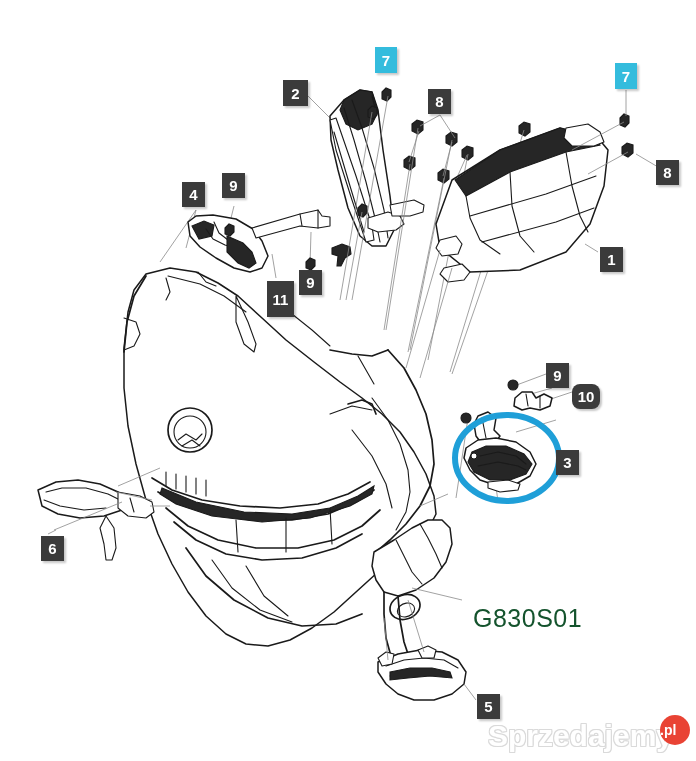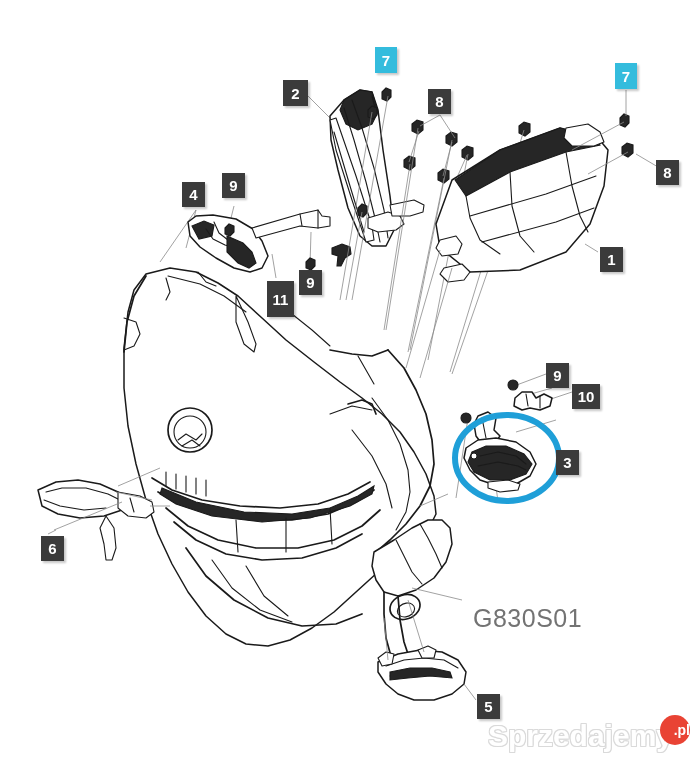--- a/index.html
+++ b/index.html
@@ -41,21 +41,21 @@
     user-select: none;
   }
   .callout.dark  { background: #3b3b3b; }
   .callout.teal  { background: #34bcdd; }
 
   
   .part-code {
     position: absolute;
     font-family: "Liberation Sans", sans-serif;
     font-size: 25px;
-    color: #737373;
+    color: #14532d;
     letter-spacing: 0.5px;
     white-space: nowrap;
   }
 
   
   #watermark {
     position: absolute;
     right: 6px;
     bottom: 8px;
     display: flex;
@@ -82,21 +82,21 @@
   #watermark .wm-badge {
     position: relative;
     width: 30px;
     height: 30px;
     border-radius: 50%;
     background: #e8392a;
     margin-left: -13px;
     margin-top: -4px;
     display: flex;
     align-items: center;
-    justify-content: flex-end;
+    justify-content: flex-start;
   }
   #watermark .wm-badge span {
     font-family: "Liberation Sans", sans-serif;
     font-size: 14px;
     font-weight: bold;
     color: #ffffff;
     line-height: 14px;
   }
 </style>
 </head>
@@ -345,21 +345,21 @@
   <div class="callout teal" style="left:375px; top:47px;  width:22px; height:26px;">7</div>
   <div class="callout dark" style="left:428px; top:89px;  width:23px; height:25px;">8</div>
   <div class="callout teal" style="left:615px; top:63px;  width:22px; height:26px;">7</div>
   <div class="callout dark" style="left:656px; top:160px; width:23px; height:25px;">8</div>
   <div class="callout dark" style="left:600px; top:247px; width:23px; height:25px;">1</div>
   <div class="callout dark" style="left:182px; top:182px; width:23px; height:25px;">4</div>
   <div class="callout dark" style="left:222px; top:173px; width:23px; height:25px;">9</div>
   <div class="callout dark" style="left:267px; top:281px; width:27px; height:36px;">11</div>
   <div class="callout dark" style="left:299px; top:270px; width:23px; height:25px;">9</div>
   <div class="callout dark" style="left:546px; top:363px; width:23px; height:25px;">9</div>
-  <div class="callout dark" style="left:572px; top:384px; width:28px; height:25px;">10</div>
+  <div class="callout dark" style="left:572px; top:384px; width:28px; height:25px;border-radius:8px;">10</div>
   <div class="callout dark" style="left:556px; top:450px; width:23px; height:25px;">3</div>
   <div class="callout dark" style="left:41px;  top:536px; width:23px; height:25px;">6</div>
   <div class="callout dark" style="left:477px; top:694px; width:23px; height:25px;">5</div>
 
   <div class="part-code" style="left:473px; top:604px;">G830S01</div>
 
   <div id="watermark">
     <span class="wm-text">Sprzedajemy</span>
     <span class="wm-badge">
       <span>.pl</span>

